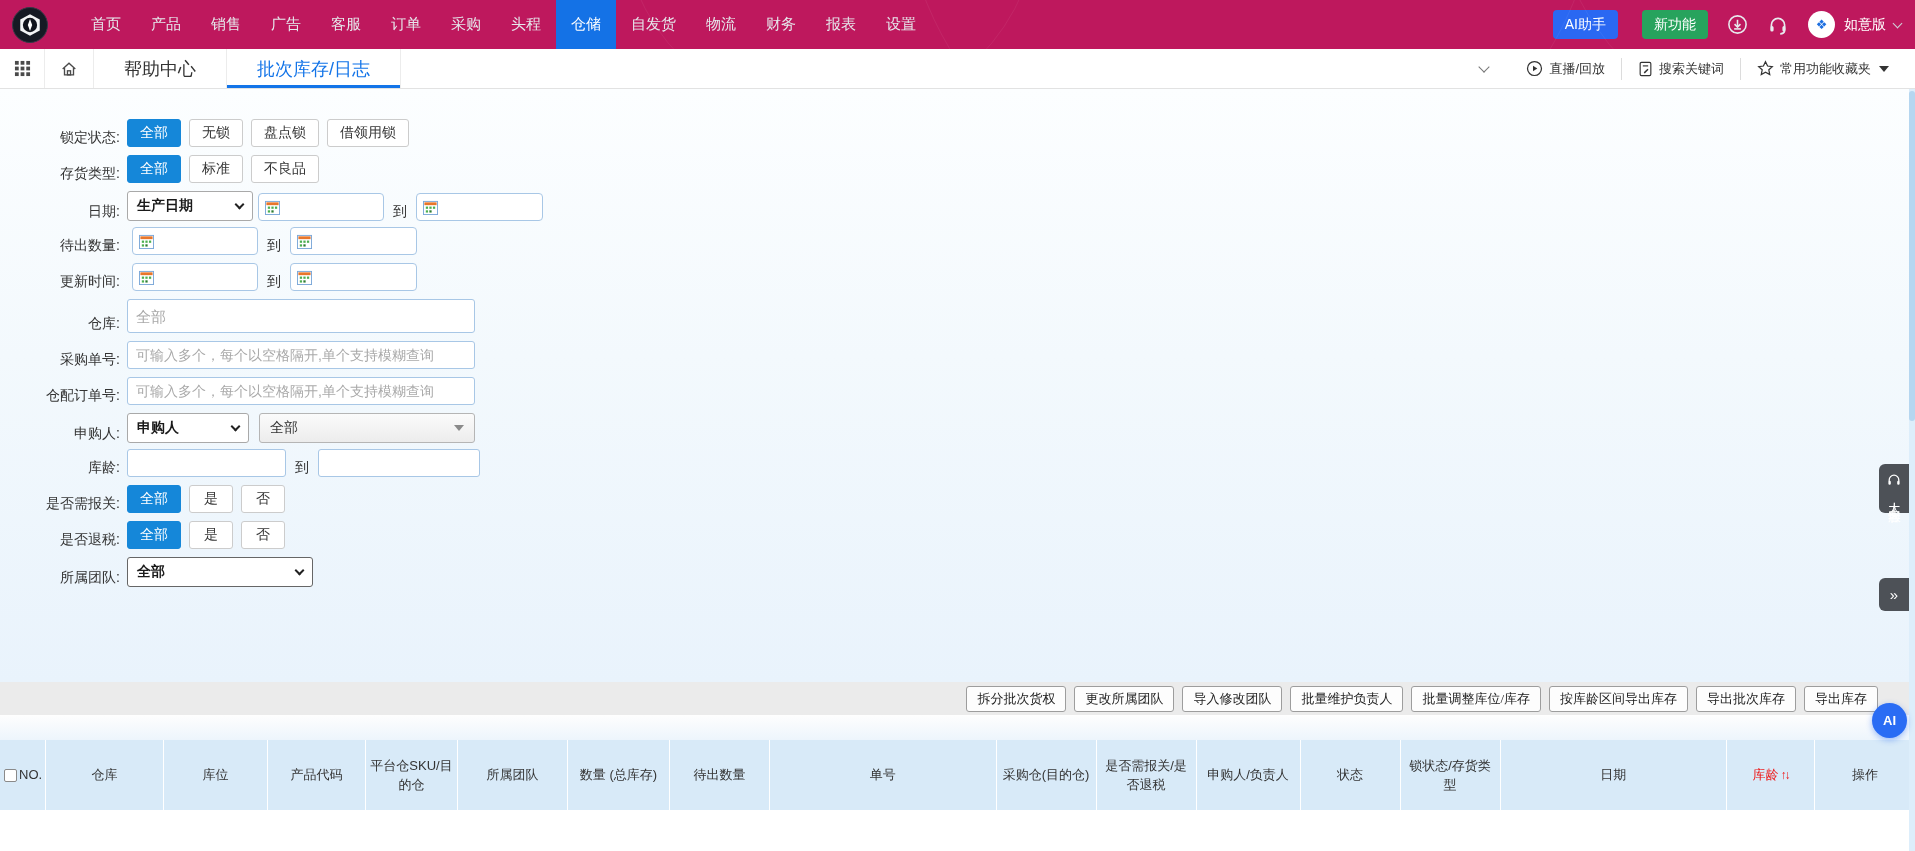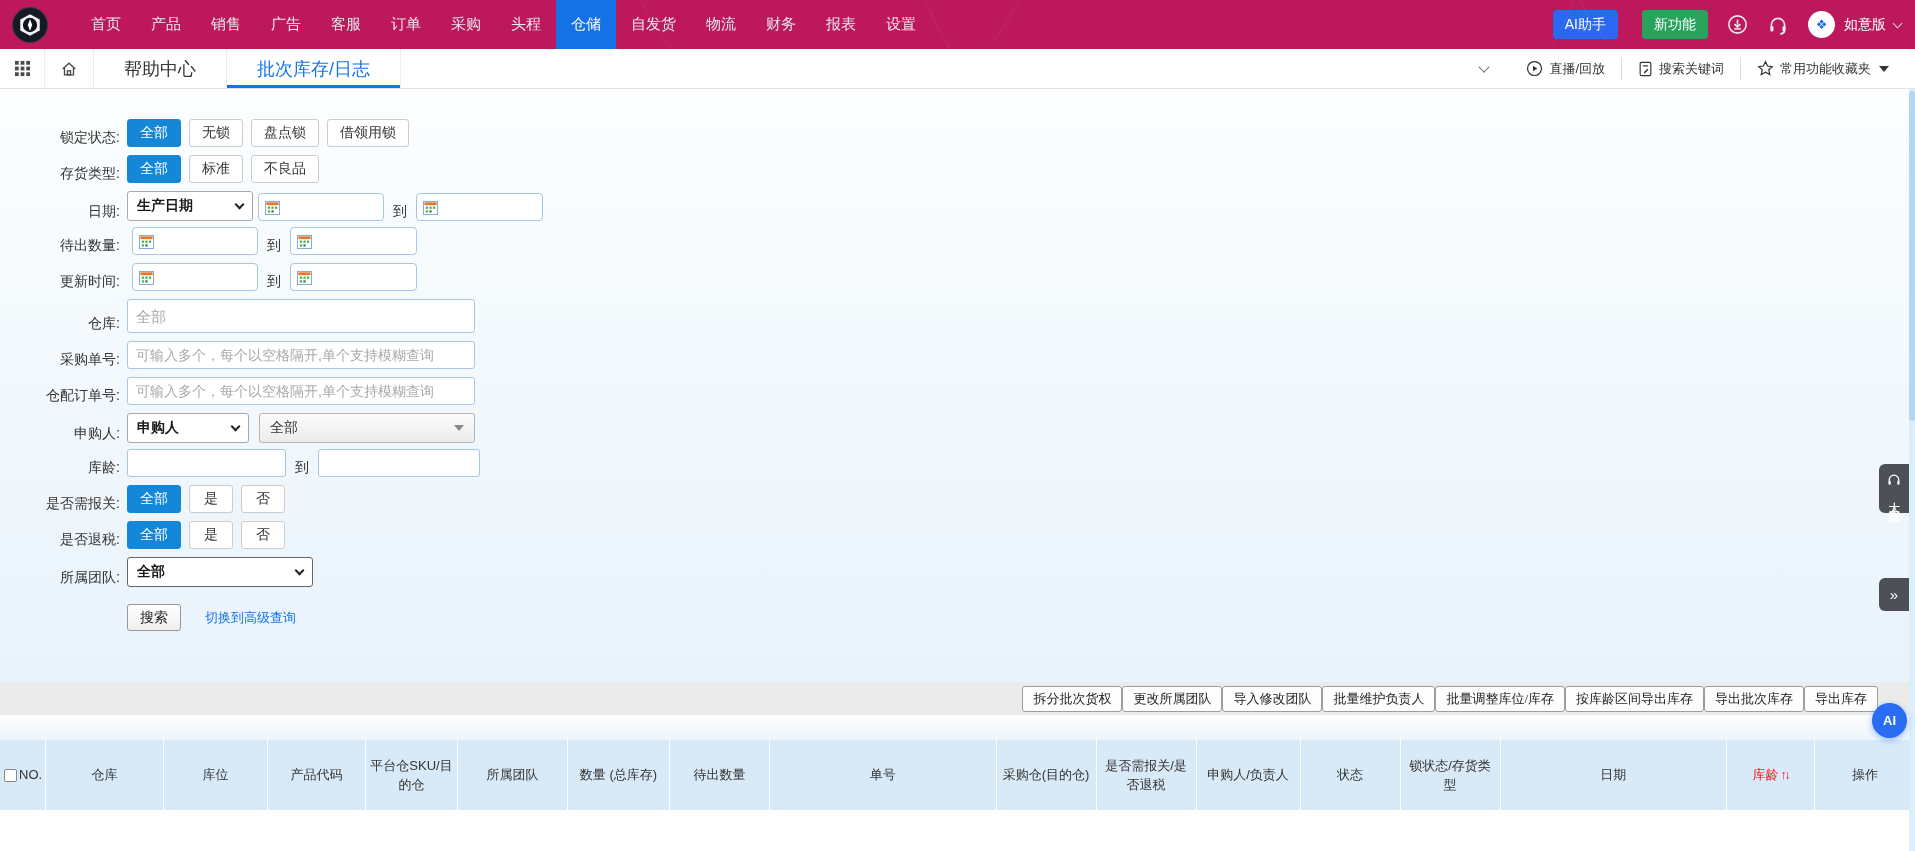--- a/index.html
+++ b/index.html
@@ -99,21 +99,21 @@
   .combobox .tri { width:0; height:0; border-left:5px solid transparent; border-right:5px solid transparent;
     border-top:6px solid #8a8a8a; }
   .frow-search { margin-top:17px; display:flex; align-items:center; }
   .btn-search { width:54px; height:27px; margin-left:100px; border:1px solid #979797; border-radius:3px;
     background:linear-gradient(#ffffff,#efeff0); font-size:14px; color:#222; cursor:pointer; font-family:inherit; }
   .adv-link { margin-left:24px; color:#1374e8; font-size:13px; text-decoration:none; cursor:pointer; }
 
   
   .actionstrip { height:33px; background:#ebebeb; display:flex; align-items:center; justify-content:flex-end;
     padding-right:37px; }
-  .act-btn { height:26px; padding:0 10px; background:#fdfdfd; border:1px solid #9d9d9d;
+  .act-btn { height:26px; padding:0 10px; margin-left:8px; background:#fdfdfd; border:1px solid #9d9d9d;
     border-radius:3px; font-size:13px; color:#222; cursor:pointer; white-space:nowrap; font-family:Liberation Serif, serif; }
 
   .prehead-gap { height:25px; background:linear-gradient(#fefefe,#edf5fc); }
 
   
   .thead { display:flex; align-items:stretch; background:#d8eaf8; height:70px; font-size:13px; color:#333; }
   .th { display:flex; align-items:center; justify-content:center; text-align:center; padding:4px 3px;
     border-right:1px solid #fff; line-height:1.5; flex:none; }
   .th-no { width:46px; justify-content:flex-start; padding-left:4px; }
   .cb { width:13px; height:13px; border:1px solid #8a8a8a; border-radius:2px; background:#fff; margin-right:2px;
@@ -418,24 +418,20 @@
     </div>
 
     <div class="frow h30">
       <span class="flabel">所属团队:</span>
       <div class="fselect w-team">
         <span>全部</span>
         <span class="chev"></span>
       </div>
     </div>
 
-    <div class="frow-search">
-      <button class="btn-search">搜索</button>
-      <a class="adv-link">切换到高级查询</a>
-    </div>
   </div>
 
   <div class="actionstrip">
 
   <button class="act-btn">拆分批次货权</button>
       <button class="act-btn">更改所属团队</button>
       <button class="act-btn">导入修改团队</button>
       <button class="act-btn">批量维护负责人</button>
       <button class="act-btn">批量调整库位/库存</button>
       <button class="act-btn">按库龄区间导出库存</button>

